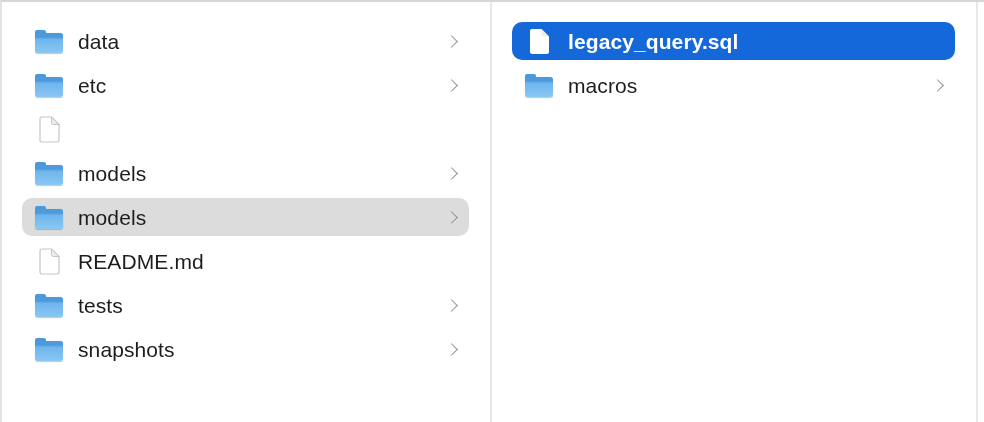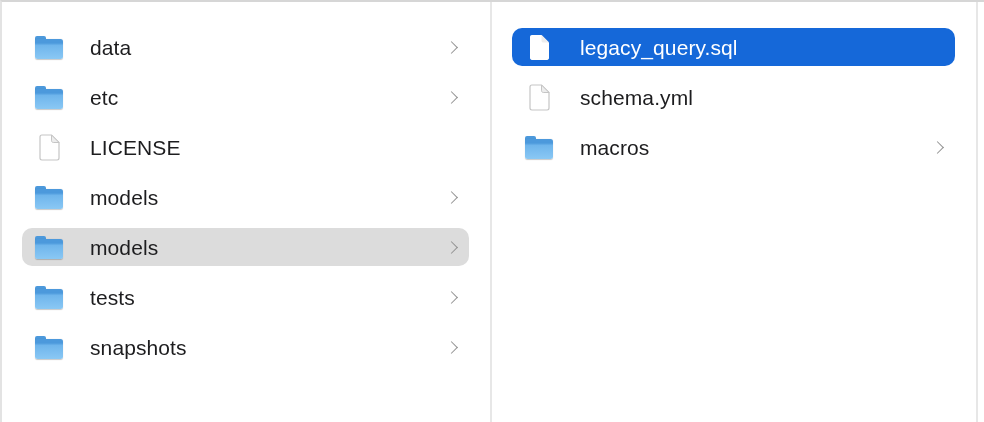--- a/index.html
+++ b/index.html
@@ -22,30 +22,29 @@
     border-right: 2px solid var(--divider, #e7e7e7);
     overflow: hidden;
     flex: none;
   }
   .fcol-0 { width: 490px; }
   .fcol-1 { width: 486px; }
   .fcol-rest { flex: 1; height: 100%; background: #ffffff; }
 
   .row {
     height: 38px;
-    margin: 12px 21px 6px 20px;
+    margin: 6px 21px 6px 20px;
     border-radius: 10px;
     display: flex;
     align-items: center;
     padding: 0 13px 0 12px;
     cursor: default;
-    gap: 12px;
   }
   .row.sel-primary { background: var(--sel-primary, #1568d9); }
-  .row.sel-primary .label { color: var(--sel-primary-text, #ffffff); }
+  .row.sel-primary .label { color: var(--sel-primary-text, #ffffff); font-weight: bold; }
   .row.sel-secondary { background: var(--sel-secondary, #dcdcdc); }
 
   .icon-box {
     width: 30px;
     flex: none;
     display: flex;
     justify-content: center;
     align-items: center;
     margin-right: 14px;
   }
@@ -115,41 +114,49 @@
         <span class="label">etc</span>
         <span class="chevron"></span>
       </div>
       <div class="row">
         <span class="icon-box">
           <span class="icon-file"><svg width="21" height="27" viewBox="0 0 21 27">
               <path d="M2.9 1h9.6L20 8.5v15.6c0 1-.8 1.9-1.9 1.9H2.9c-1 0-1.9-.8-1.9-1.9V2.9C1 1.8 1.8 1 2.9 1z" fill="#ffffff" stroke="#c5c5c5" stroke-width="1.2"></path>
               <path d="M12.5 1v5.7c0 1 .8 1.8 1.8 1.8H20L12.5 1z" fill="#ededed" stroke="#c5c5c5" stroke-width="1"></path>
             </svg></span>
         </span>
-        <span class="label">LICENSE</span>
       </div>
       <div class="row">
         <span class="icon-box">
           <span class="icon-folder">
             <i class="f-tab"></i>
             <i class="f-body"></i>
           </span>
         </span>
         <span class="label">models</span>
         <span class="chevron"></span>
       </div>
       <div class="row sel-secondary">
         <span class="icon-box">
           <span class="icon-folder">
             <i class="f-tab"></i>
             <i class="f-body"></i>
           </span>
         </span>
         <span class="label">models</span>
         <span class="chevron"></span>
+      </div>
+      <div class="row">
+        <span class="icon-box">
+          <span class="icon-file"><svg width="21" height="27" viewBox="0 0 21 27">
+              <path d="M2.9 1h9.6L20 8.5v15.6c0 1-.8 1.9-1.9 1.9H2.9c-1 0-1.9-.8-1.9-1.9V2.9C1 1.8 1.8 1 2.9 1z" fill="#ffffff" stroke="#c5c5c5" stroke-width="1.2"></path>
+              <path d="M12.5 1v5.7c0 1 .8 1.8 1.8 1.8H20L12.5 1z" fill="#ededed" stroke="#c5c5c5" stroke-width="1"></path>
+            </svg></span>
+        </span>
+        <span class="label">README.md</span>
       </div>
       <div class="row">
         <span class="icon-box">
           <span class="icon-folder">
             <i class="f-tab"></i>
             <i class="f-body"></i>
           </span>
         </span>
         <span class="label">tests</span>
         <span class="chevron"></span>
@@ -170,29 +177,20 @@
         <span class="icon-box">
           <span class="icon-file"><svg width="21" height="27" viewBox="0 0 21 27">
               <path d="M2.9 1h9.6L20 8.5v15.6c0 1-.8 1.9-1.9 1.9H2.9c-1 0-1.9-.8-1.9-1.9V2.9C1 1.8 1.8 1 2.9 1z" fill="#ffffff" stroke="#c5c5c5" stroke-width="1.2"></path>
               <path d="M12.5 1v5.7c0 1 .8 1.8 1.8 1.8H20L12.5 1z" fill="#ededed" stroke="#c5c5c5" stroke-width="1"></path>
             </svg></span>
         </span>
         <span class="label">legacy_query.sql</span>
       </div>
       <div class="row">
         <span class="icon-box">
-          <span class="icon-file"><svg width="21" height="27" viewBox="0 0 21 27">
-              <path d="M2.9 1h9.6L20 8.5v15.6c0 1-.8 1.9-1.9 1.9H2.9c-1 0-1.9-.8-1.9-1.9V2.9C1 1.8 1.8 1 2.9 1z" fill="#ffffff" stroke="#c5c5c5" stroke-width="1.2"></path>
-              <path d="M12.5 1v5.7c0 1 .8 1.8 1.8 1.8H20L12.5 1z" fill="#ededed" stroke="#c5c5c5" stroke-width="1"></path>
-            </svg></span>
-        </span>
-        <span class="label">schema.yml</span>
-      </div>
-      <div class="row">
-        <span class="icon-box">
           <span class="icon-folder">
             <i class="f-tab"></i>
             <i class="f-body"></i>
           </span>
         </span>
         <span class="label">macros</span>
         <span class="chevron"></span>
       </div>
     </div>
   <div class="fcol-rest"></div>

